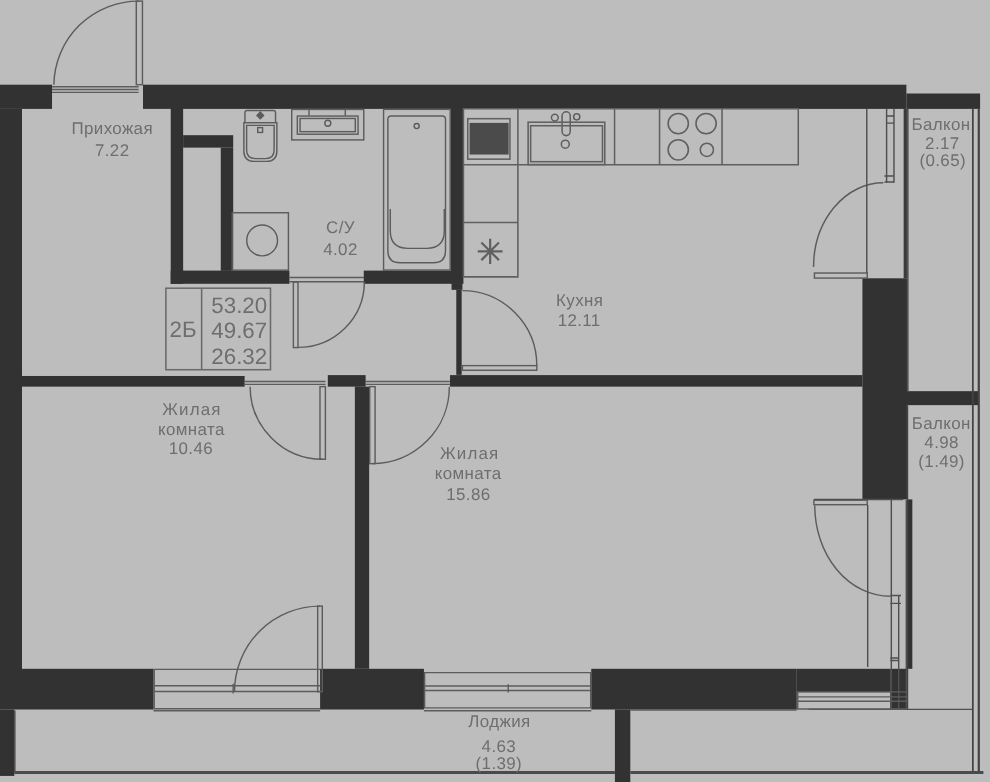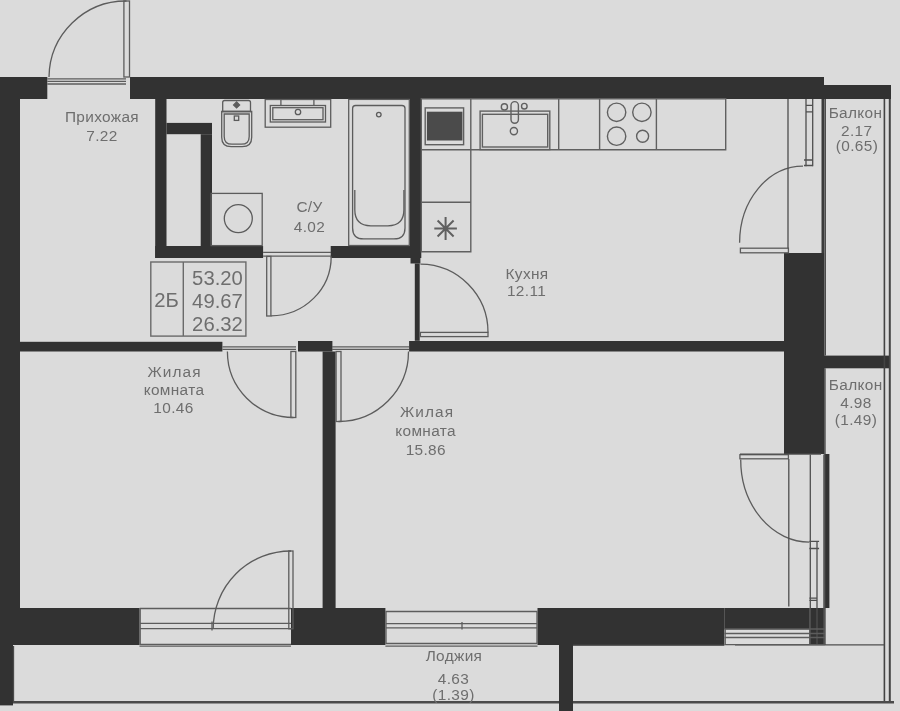--- a/index.html
+++ b/index.html
@@ -1,16 +1,16 @@
 <!DOCTYPE html>
 <html><head>
 <meta charset="utf-8">
 <style>
   html,body{margin:0;padding:0;background:#000;}
-  #plan{position:relative;width:900px;height:711px;background:#fde047;overflow:hidden;filter:grayscale(1) blur(0.4px);}
+  #plan{position:relative;width:900px;height:711px;background:#c4b5fd;overflow:hidden;filter:grayscale(1) blur(0.4px);}
   svg{display:block;}
   text{font-family:"Liberation Sans", sans-serif;}
 </style>
 </head>
 <body>
 <div id="plan">
 <svg width="900" height="711" viewBox="0 0 900 711">
   <g fill="#323232" stroke="none">
 
     <rect x="0" y="77" width="47.3" height="22"></rect>

